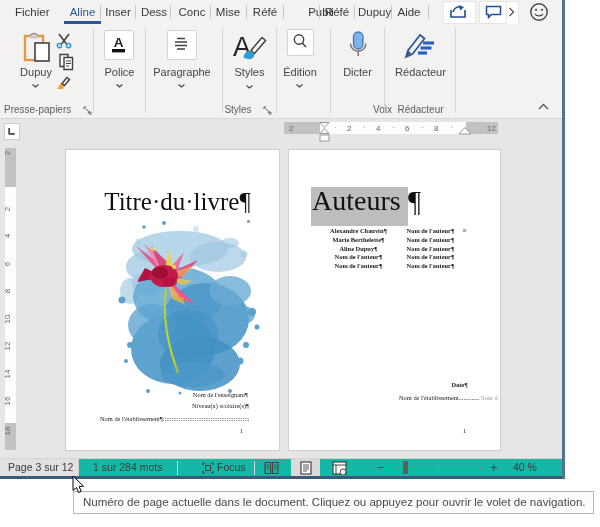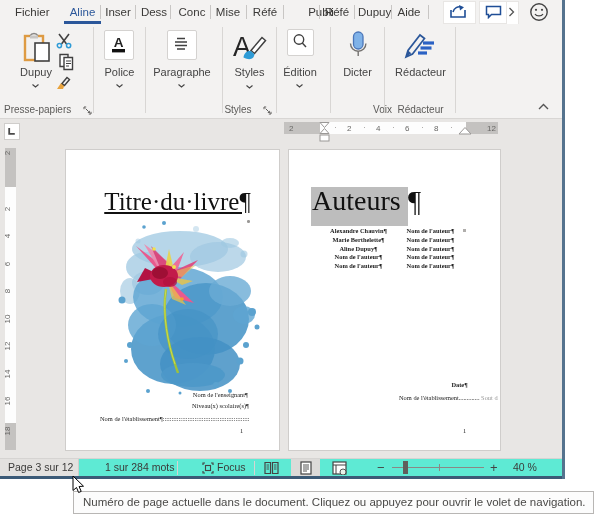--- a/index.html
+++ b/index.html
@@ -222,21 +222,21 @@
     <div class="vnum" style="left:6px;top:113px;">4</div>
     <div class="vnum" style="left:6px;top:141px;">6</div>
     <div class="vnum" style="left:6px;top:168px;">8</div>
     <div class="vnum" style="left:4px;top:196px;">10</div>
     <div class="vnum" style="left:4px;top:223px;">12</div>
     <div class="vnum" style="left:4px;top:251px;">14</div>
     <div class="vnum" style="left:4px;top:278px;">16</div>
     <div class="vnum" style="left:4px;top:308px;">18</div>
 
     <div class="a" style="left:65px;top:30px;width:215px;height:302px;background:#fff;border:1px solid #cfcdcb;box-sizing:border-box;"></div>
-    <div class="a doctxt" style="left:65px;top:68px;width:215px;padding-left:5px;text-align:center;font-size:25px;line-height:30px;text-decoration:underline;">Titre·du·livre¶</div>
+    <div class="a doctxt" style="left:65px;top:68px;width:215px;padding-left:5px;text-align:center;font-size:25px;line-height:30px;">Titre·du·livre¶</div>
     <div class="a" style="left:247px;top:101px;width:2.5px;height:2.5px;border-radius:50%;background:#9a9896;"></div>
     <svg class="a" id="flower" style="left:118px;top:100px;" width="146" height="182" viewBox="0 0 146 182">
 
       <g fill="#9fc8e1">
         <ellipse cx="62" cy="30" rx="48" ry="18" opacity="0.75"></ellipse>
         <ellipse cx="100" cy="38" rx="28" ry="15" opacity="0.7"></ellipse>
         <ellipse cx="28" cy="48" rx="20" ry="15" opacity="0.75"></ellipse>
         <ellipse cx="112" cy="24" rx="9" ry="5" opacity="0.6"></ellipse>
         <circle cx="126" cy="35" r="3.5" opacity="0.6"></circle>
         <circle cx="20" cy="22" r="2.5" opacity="0.5"></circle>
@@ -314,24 +314,24 @@
     <div class="tiny nm" style="left:384px;top:116.8px;width:93px;">Nom de l'auteur¶</div>
     <div class="tiny nm" style="left:384px;top:125.6px;width:93px;">Nom de l'auteur¶</div>
     <div class="tiny nm" style="left:384px;top:134.4px;width:93px;">Nom de l'auteur¶</div>
     <div class="tiny nm" style="left:384px;top:143.2px;width:93px;">Nom de l'auteur¶</div>
     <div class="a" style="left:463px;top:110px;width:3px;height:3px;background:#b0aeac;"></div>
     <div class="tiny" style="left:430px;top:262px;width:59px;text-align:center;font-weight:bold;">Date¶</div>
     <div class="tiny" style="left:399px;top:274.5px;width:102px;overflow:hidden;">Nom de l'établissement............. <span style="color:#999;">Sout d</span></div>
     <div class="tiny" style="left:463px;top:308px;">1</div>
   </div>
 
-  <div class="a" id="statusbar" style="left:0;top:458px;width:562px;height:18px;background:#5eead4;border-top:1px solid #d6d4d2;font-size:10.5px;color:#3b3a39;">
+  <div class="a" id="statusbar" style="left:0;top:458px;width:562px;height:18px;background:#14b8a6;border-top:1px solid #d6d4d2;font-size:10.5px;color:#3b3a39;">
     <div class="a" style="left:0;top:0;width:78px;height:18px;background:#e3e1df;border-right:1px solid #cfcdcb;"></div>
     <div class="a" style="left:8px;top:2px;">Page 3 sur 12</div>
-    <div class="a" style="left:105px;top:2px;">1 sur 284 mots</div>
+    <div class="a" style="left:93px;top:2px;">1 sur 284 mots</div>
     <div class="a" style="left:177px;top:2px;width:1px;height:14px;background:#d6d4d2;"></div>
     <svg class="a" style="left:202px;top:3px;" width="12" height="12" viewBox="0 0 12 12">
       <path d="M1 3 V1 h2 M9 1 h2 v2 M11 9 v2 h-2 M3 11 H1 V9" fill="none" stroke="#444" stroke-width="1.2"></path>
       <rect x="3.5" y="3.5" width="5" height="5" fill="none" stroke="#444" stroke-width="1.1"></rect>
     </svg>
     <div class="a" style="left:217px;top:2px;">Focus</div>
     <div class="a" style="left:254px;top:2px;width:1px;height:14px;background:#d6d4d2;"></div>
 
     <svg class="a" style="left:264px;top:2px;" width="15" height="14" viewBox="0 0 15 14">
       <path d="M1 1.5 h5.5 v11 H1 Z M8.5 1.5 H14 v11 H8.5 Z" fill="none" stroke="#444" stroke-width="1.2"></path>

